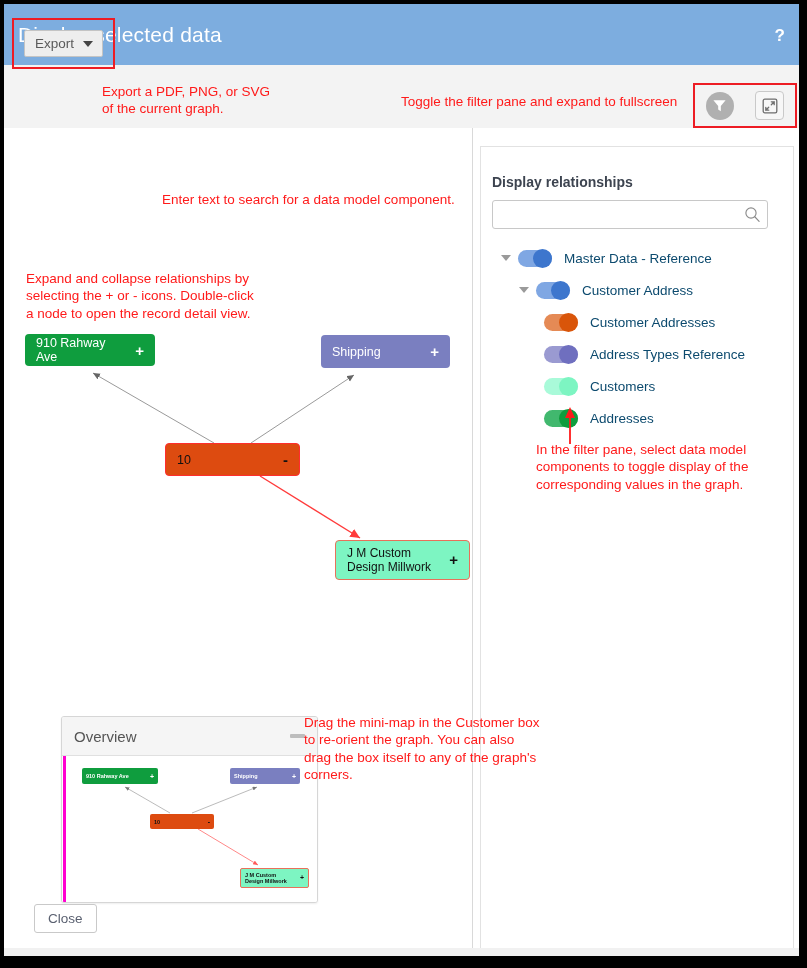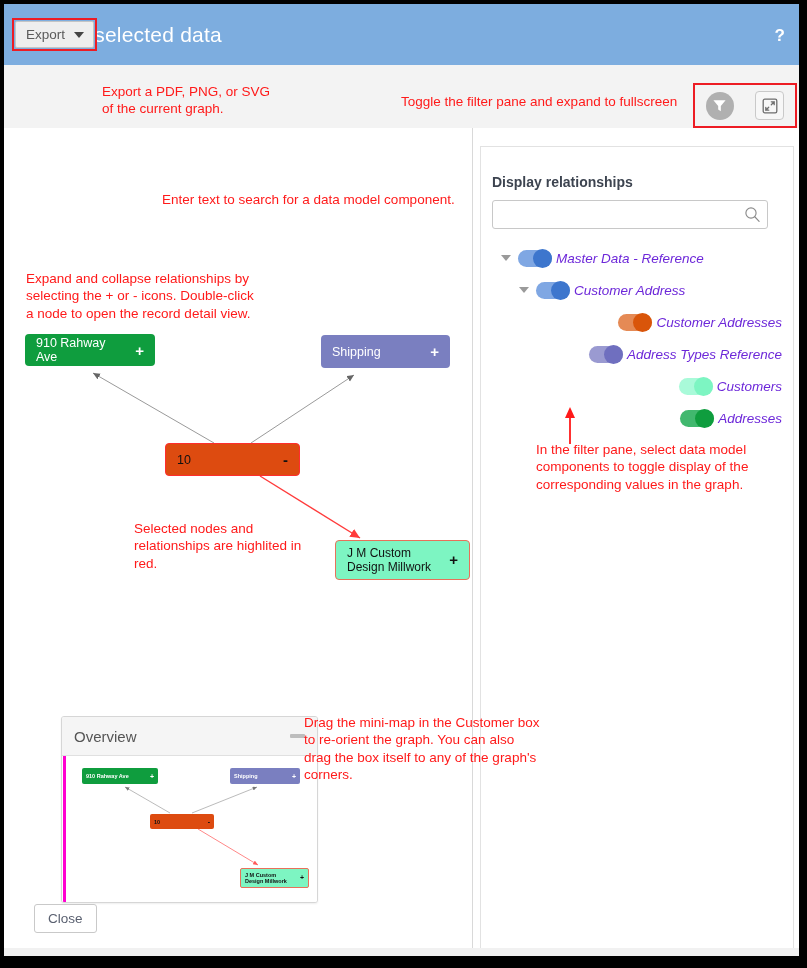--- a/index.html
+++ b/index.html
@@ -28,21 +28,21 @@
     position:absolute;right:14px;top:22px;
     font-size:17px;font-weight:bold;color:#ffffff;cursor:pointer;
   }
   
   .toolbar{
     position:absolute;left:0;top:61px;width:795px;height:63px;
     background:#f3f3f3;
   }
   .export-wrap{
     position:absolute;left:8px;top:14px;
-    border:2px solid #ed1c24;padding:1px;
+    border:2px solid #ed1c24;padding:10px;
   }
   .export-btn{
     display:flex;align-items:center;gap:9px;
     background:#eeeeee;border:1px solid #c4c4c4;border-radius:2px;
     padding:5px 9px 5px 10px;
     font-size:13.5px;color:#5a5a5a;cursor:pointer;
   }
   .caret-down{
     width:0;height:0;border-left:5px solid transparent;border-right:5px solid transparent;
     border-top:6px solid #444;display:inline-block;
@@ -88,32 +88,32 @@
     flex:1;border:none;outline:none;background:transparent;
     font-family:"Liberation Sans",sans-serif;font-size:13px;color:#333;
     padding-left:7px;height:23px;
   }
   .search-ico{padding-right:6px;display:flex;align-items:center;cursor:pointer;}
   
   .tree{position:absolute;left:11px;top:95px;width:290px;}
   .tnode{display:flex;align-items:center;height:32px;}
   .tw-0{padding-left:9px;}
   .tw-1{padding-left:27px;}
-  .tw-2{padding-left:52px;justify-content:flex-end;}
+  .tw-2{padding-left:52px;}
   .tri{
     width:0;height:0;border-left:5px solid transparent;border-right:5px solid transparent;
     border-top:6px solid #9a9a9a;margin-right:7px;cursor:pointer;
   }
   .toggle{
     width:34px;height:17px;border-radius:9px;position:relative;cursor:pointer;flex:none;
   }
   .toggle .knob{
     position:absolute;right:0;top:-1px;width:19px;height:19px;border-radius:50%;
   }
-  .tlabel{margin-left:4px;font-size:13.5px;color:#6d28d9;white-space:nowrap;font-style:italic;}
+  .tlabel{margin-left:12px;font-size:13.5px;color:#0c4a6e;white-space:nowrap;}
   .arrow-up-ann{position:absolute;left:556px;top:403px;}
   .ann-filter{position:absolute;left:532px;top:437px;}
   .ann-search{position:absolute;left:158px;top:187px;}
   .ann-minimap{position:absolute;left:300px;top:710px;}
   .node{
     position:absolute;border-radius:4px;display:flex;align-items:center;
     justify-content:space-between;box-sizing:border-box;cursor:pointer;
     font-size:12.5px;padding:0 11px;
   }
   .node .pm{font-size:15px;font-weight:bold;margin-left:10px;}
@@ -216,25 +216,20 @@
     </svg>
 
     <div class="ann ann-search" style="position:absolute;left:158px;top:63px;">Enter text to search for a data model component.</div>
 
     <div class="ann" style="position:absolute;left:22px;top:142px;">
       <div>Expand and collapse relationships by</div>
       <div>selecting the + or - icons. Double-click</div>
       <div>a node to open the record detail view.</div>
     </div>
 
-    <div class="ann" style="position:absolute;left:130px;top:392px;">
-      <div>Selected nodes and</div>
-      <div>relationships are highlited in</div>
-      <div>red.</div>
-    </div>
 
     <div class="node" id="node-rahway" style="top:206px;">
       <span>910 Rahway Ave</span>
       <span class="pm">+</span>
     </div>
 
     <div class="node" id="node-shipping" style="top:207px;">
       <span>Shipping</span>
       <span class="pm">+</span>
     </div>

